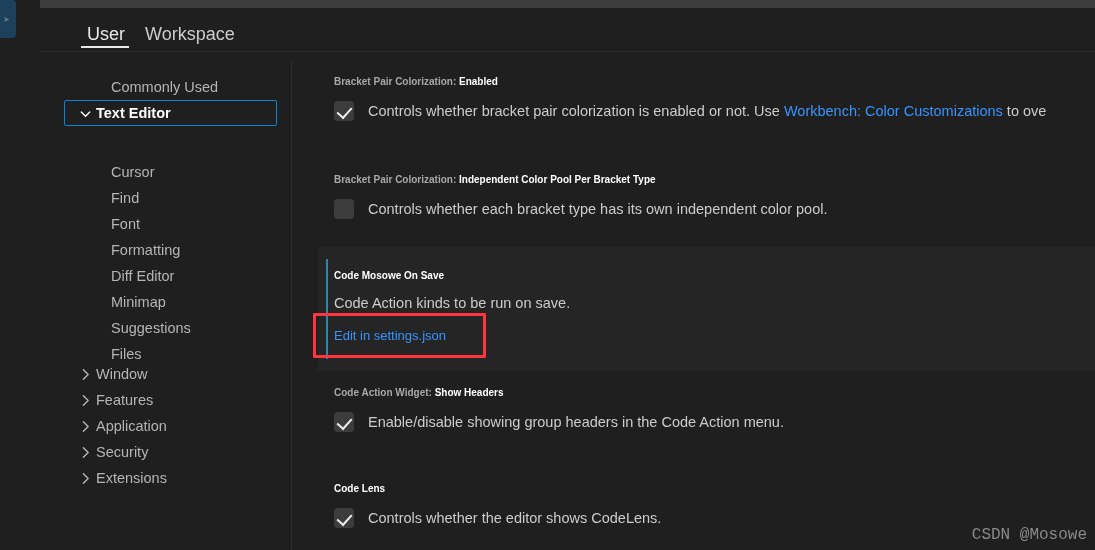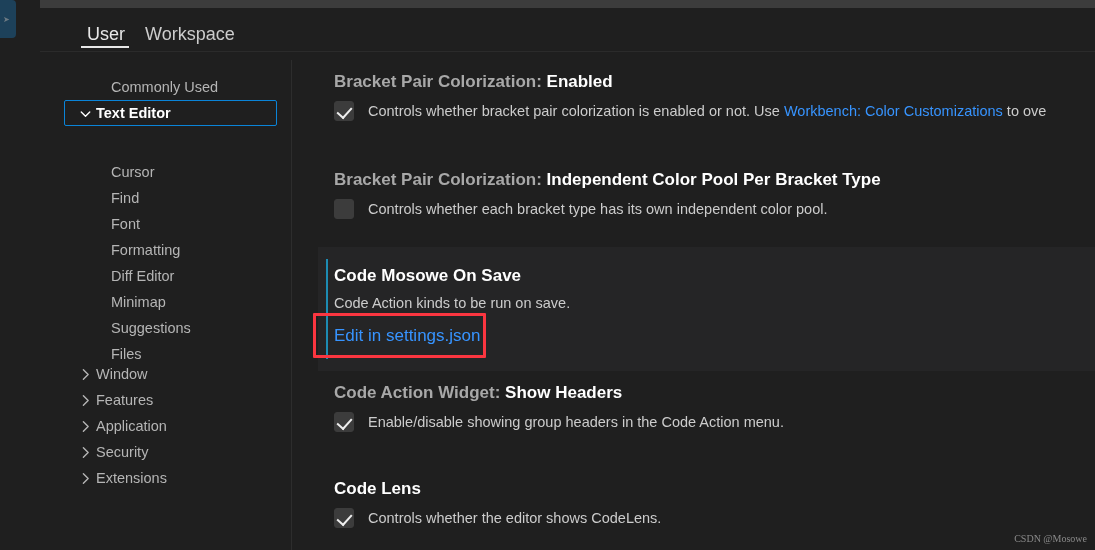--- a/index.html
+++ b/index.html
@@ -93,21 +93,21 @@
   .content {
     position: absolute; left: 292px; top: 60px;
     width: 803px; height: 490px;
     overflow: hidden;
     background: #1f1f1f;
   }
   .setting {
     position: absolute; left: 0; width: 803px;
   }
   .setting-title {
-    font-size: 17px; font-weight: bold; color: #ffffff;
+    font-size: 10px; font-weight: bold; color: #ffffff;
     white-space: nowrap; line-height: 20px;
   }
   .setting-title .cat { color: #a8a8a8; font-weight: bold; }
   .setting-desc {
     font-size: 14.5px; color: #cccccc; line-height: 20px;
     white-space: nowrap;
   }
   .setting-desc .lnk { color: #3794ff; cursor: pointer; }
 
   .cb-row { display: flex; align-items: flex-start; }
@@ -135,34 +135,34 @@
     position: absolute; left: 26px; top: 0;
     width: 777px; height: 124px;
     background: #252526;
   }
   .mod-bar {
     position: absolute; left: 8px; top: 12px;
     width: 2px; height: 100px;
     background: #1d8cb3;
   }
   .link-btn {
-    color: #3794ff; font-size: 17px; line-height: 20px;
+    color: #3794ff; font-size: 13px; line-height: 20px;
     cursor: pointer; white-space: nowrap;
   }
   .red-annot {
     position: absolute;
     border: 3px solid #fb3640;
     border-radius: 1px;
     pointer-events: none;
   }
 
   .watermark {
     position: absolute; right: 8px; bottom: 6px;
-    color: #8a8a8a; font-size: 10px;
-    font-family: Liberation Serif, serif;
+    color: #8a8a8a; font-size: 16px;
+    font-family: Liberation Mono, monospace;
     white-space: nowrap;
   }
 </style>
 </head>
 <body>
 
 <div id="root">
 
   <div class="activity-strip">
     <div class="partial-blue-tile">

